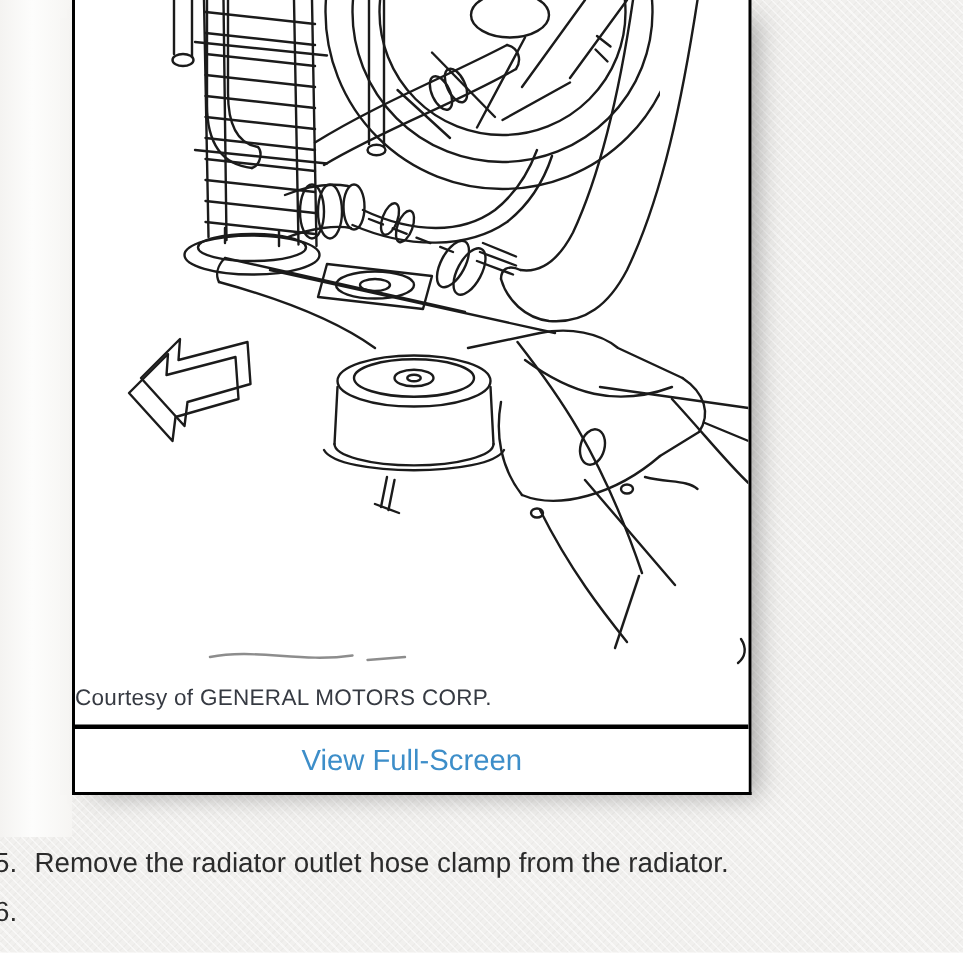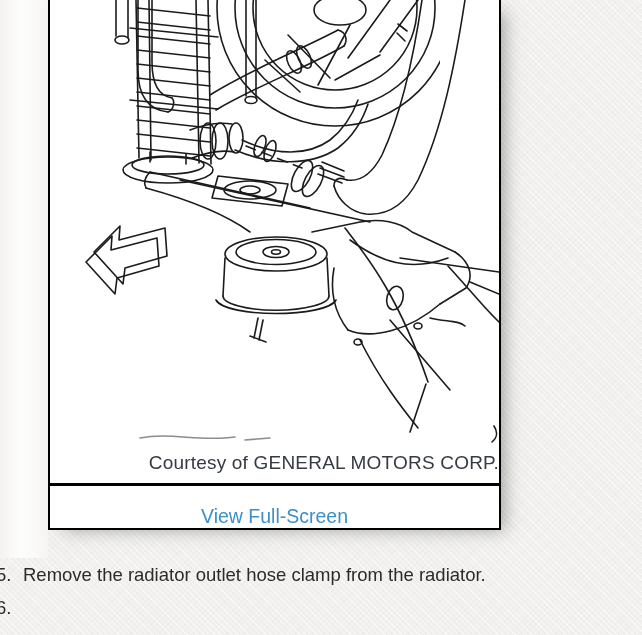--- a/index.html
+++ b/index.html
@@ -21,27 +21,27 @@
     width:453px; height:530px;
     background:#ffffff;
     border:2px solid #000;
     border-top:none;
     box-shadow:10px 6px 16px -6px rgba(90,90,90,.5);
   }
   .figure-body { position:relative; height:483px; overflow:hidden; }
   .figure-body svg { display:block; }
   .caption {
     position:absolute; bottom:9px; left:0; width:100%;
-    text-align:right;
-    font-size:19px; letter-spacing:.2px;
+    text-align:left;
+    font-size:15px; letter-spacing:.2px;
     color:#363a42;
   }
   .fullscreen-bar {
     height:45px; border-top:3px solid #000;
-    display:flex; align-items:flex-end; justify-content:center;
+    display:flex; align-items:center; justify-content:center;
     background:#fff;
   }
   .fullscreen-link {
     color:#3d8ec9; font-size:19.5px; text-decoration:none; cursor:pointer;
   }
   .steps {
     position:absolute; top:563px; left:-4px;
     list-style:none;
     font-size:18.5px; color:#2b2b2b;
   }

